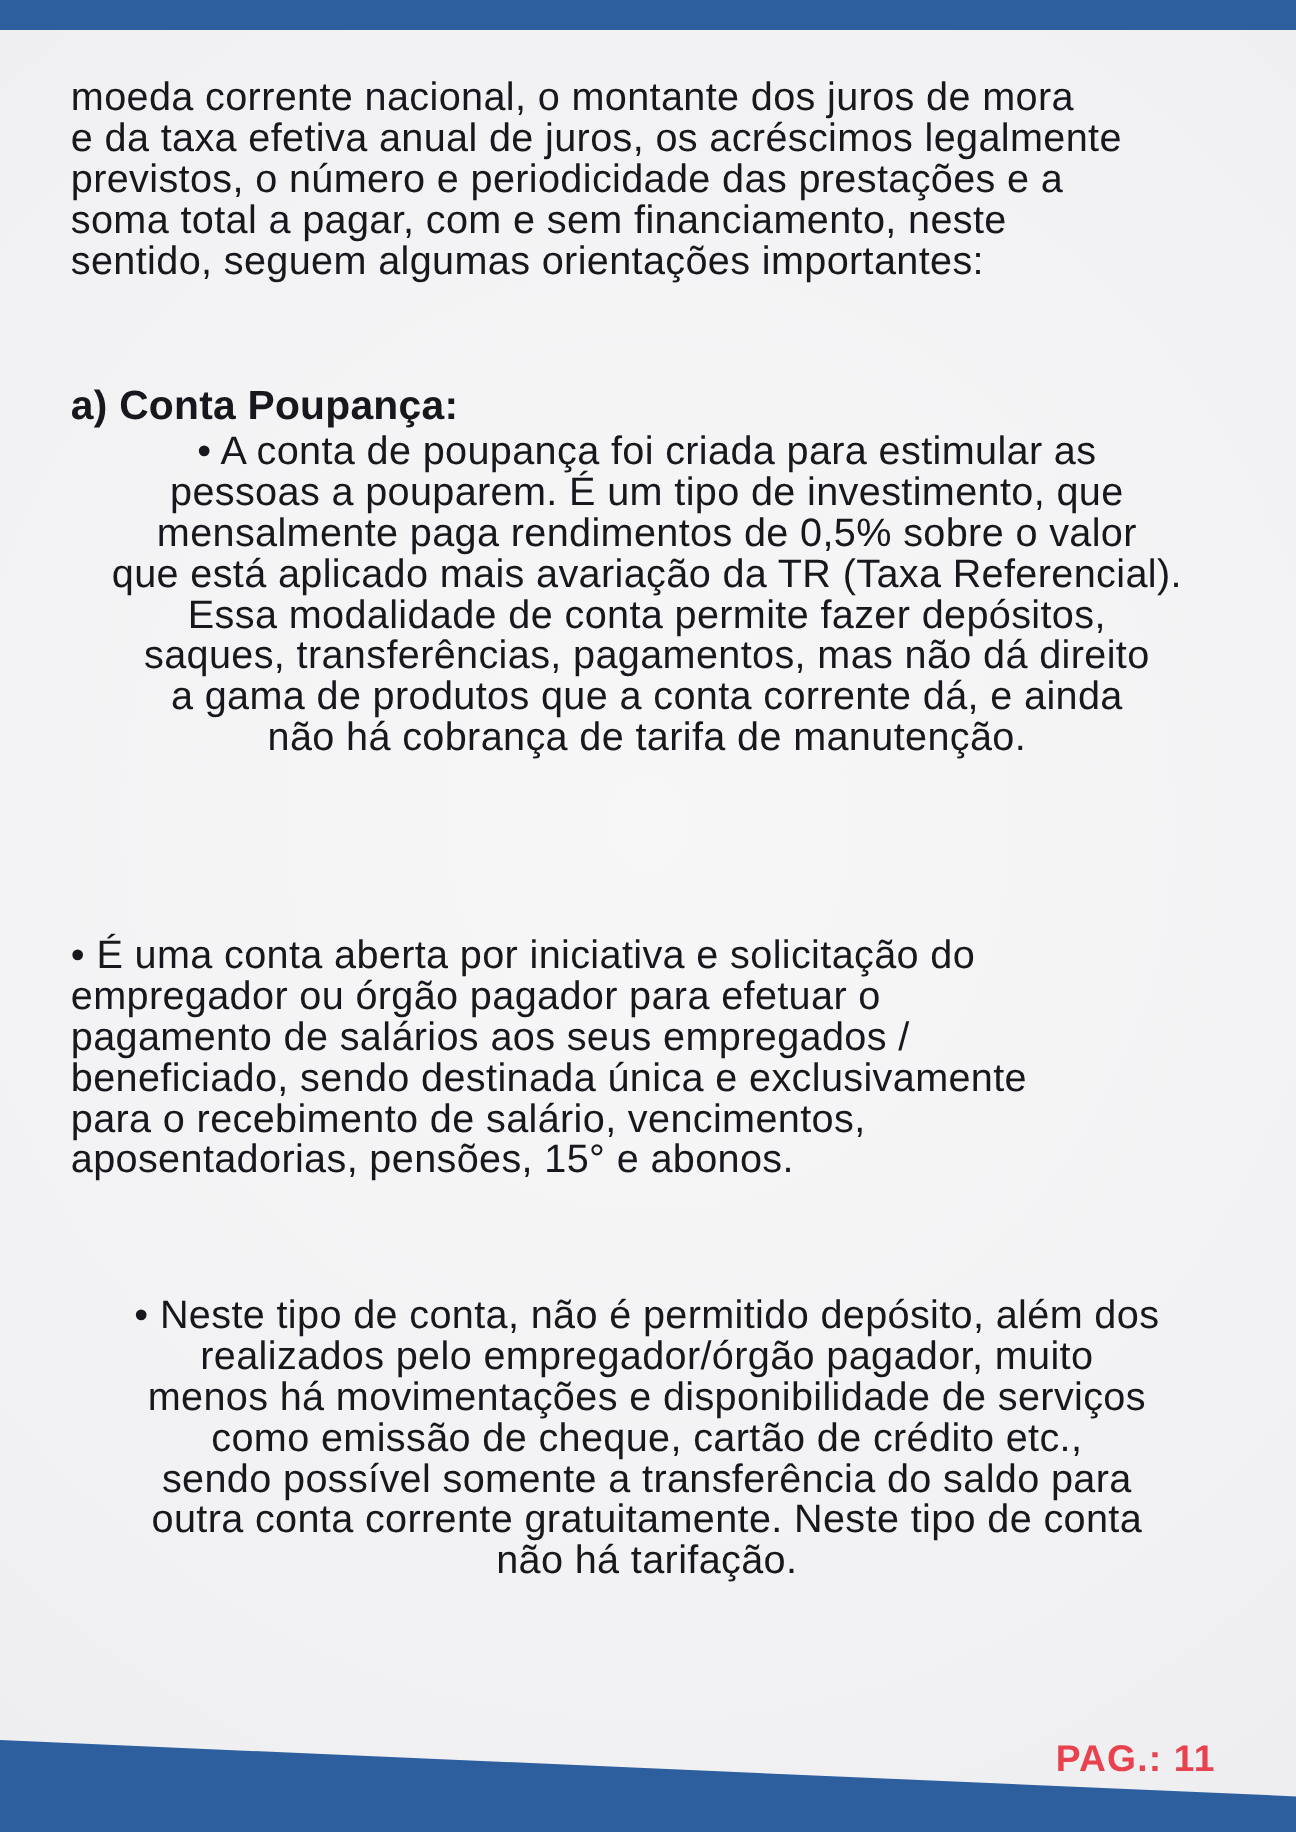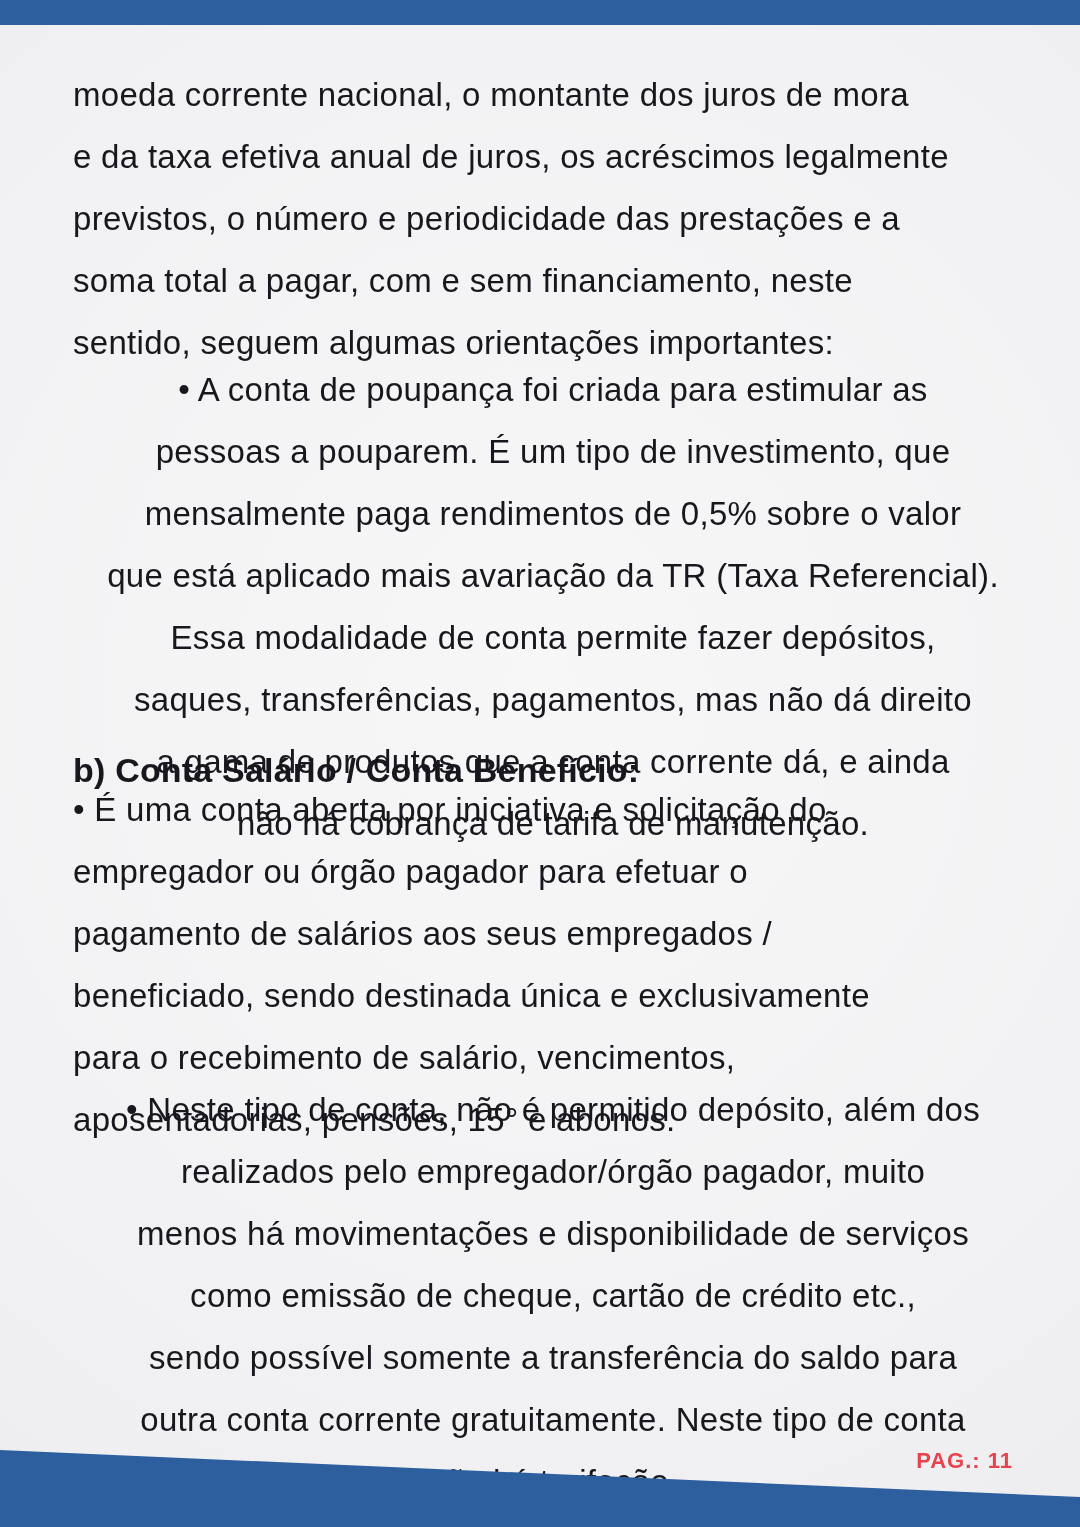--- a/index.html
+++ b/index.html
@@ -17,24 +17,24 @@
   }
   .topbar {
     position: absolute;
     top: 0; left: 0;
     width: 1080px;
     height: 25px;
     background: #2d5f9f;
   }
   .textblock {
     position: absolute;
-    left: 73px;
+    left: 59px;
     width: 960px;
     font-size: 33px;
-    line-height: 62px;
+    line-height: 34px;
     letter-spacing: 0.3px;
     white-space: pre-line;
     color: #17171d;
   }
   .heading {
     font-weight: 700;
     font-size: 34px;
     letter-spacing: 0.2px;
   }
   .intro        { top: 64px; }
@@ -49,50 +49,50 @@
     top: 1417px;
     width: 1080px;
     height: 110px;
     background: #2d5f9f;
     clip-path: polygon(0 33px, 1080px 80px, 1080px 110px, 0 110px);
   }
   .page-label {
     position: absolute;
     top: 1448px;
     right: 67px;
-    font-size: 22px;
+    font-size: 31px;
     font-weight: 700;
     letter-spacing: 1px;
     color: #e8424f;
   }
 </style>
 </head>
 <body>
 
 <div class="page">
 
   <div class="topbar"></div>
 
   <div class="textblock intro">moeda corrente nacional, o montante dos juros de mora
 e da taxa efetiva anual de juros, os acréscimos legalmente
 previstos, o número e periodicidade das prestações e a
 soma total a pagar, com e sem financiamento, neste
 sentido, seguem algumas orientações importantes:</div>
 
+  <div class="textblock heading sec-a-head">a) Conta Poupança:</div>
 
   <div class="textblock sec-a-para">• A conta de poupança foi criada para estimular as
 pessoas a pouparem. É um tipo de investimento, que
 mensalmente paga rendimentos de 0,5% sobre o valor
 que está aplicado mais avariação da TR (Taxa Referencial).
 Essa modalidade de conta permite fazer depósitos,
 saques, transferências, pagamentos, mas não dá direito
 a gama de produtos que a conta corrente dá, e ainda
 não há cobrança de tarifa de manutenção.</div>
 
-  <div class="textblock heading sec-b-head">b) Conta Salário / Conta Benefício:</div>
 
   <div class="textblock sec-b-para1">• É uma conta aberta por iniciativa e solicitação do
 empregador ou órgão pagador para efetuar o
 pagamento de salários aos seus empregados /
 beneficiado, sendo destinada única e exclusivamente
 para o recebimento de salário, vencimentos,
 aposentadorias, pensões, 15° e abonos.</div>
 
   <div class="textblock sec-b-para2">• Neste tipo de conta, não é permitido depósito, além dos
 realizados pelo empregador/órgão pagador, muito

